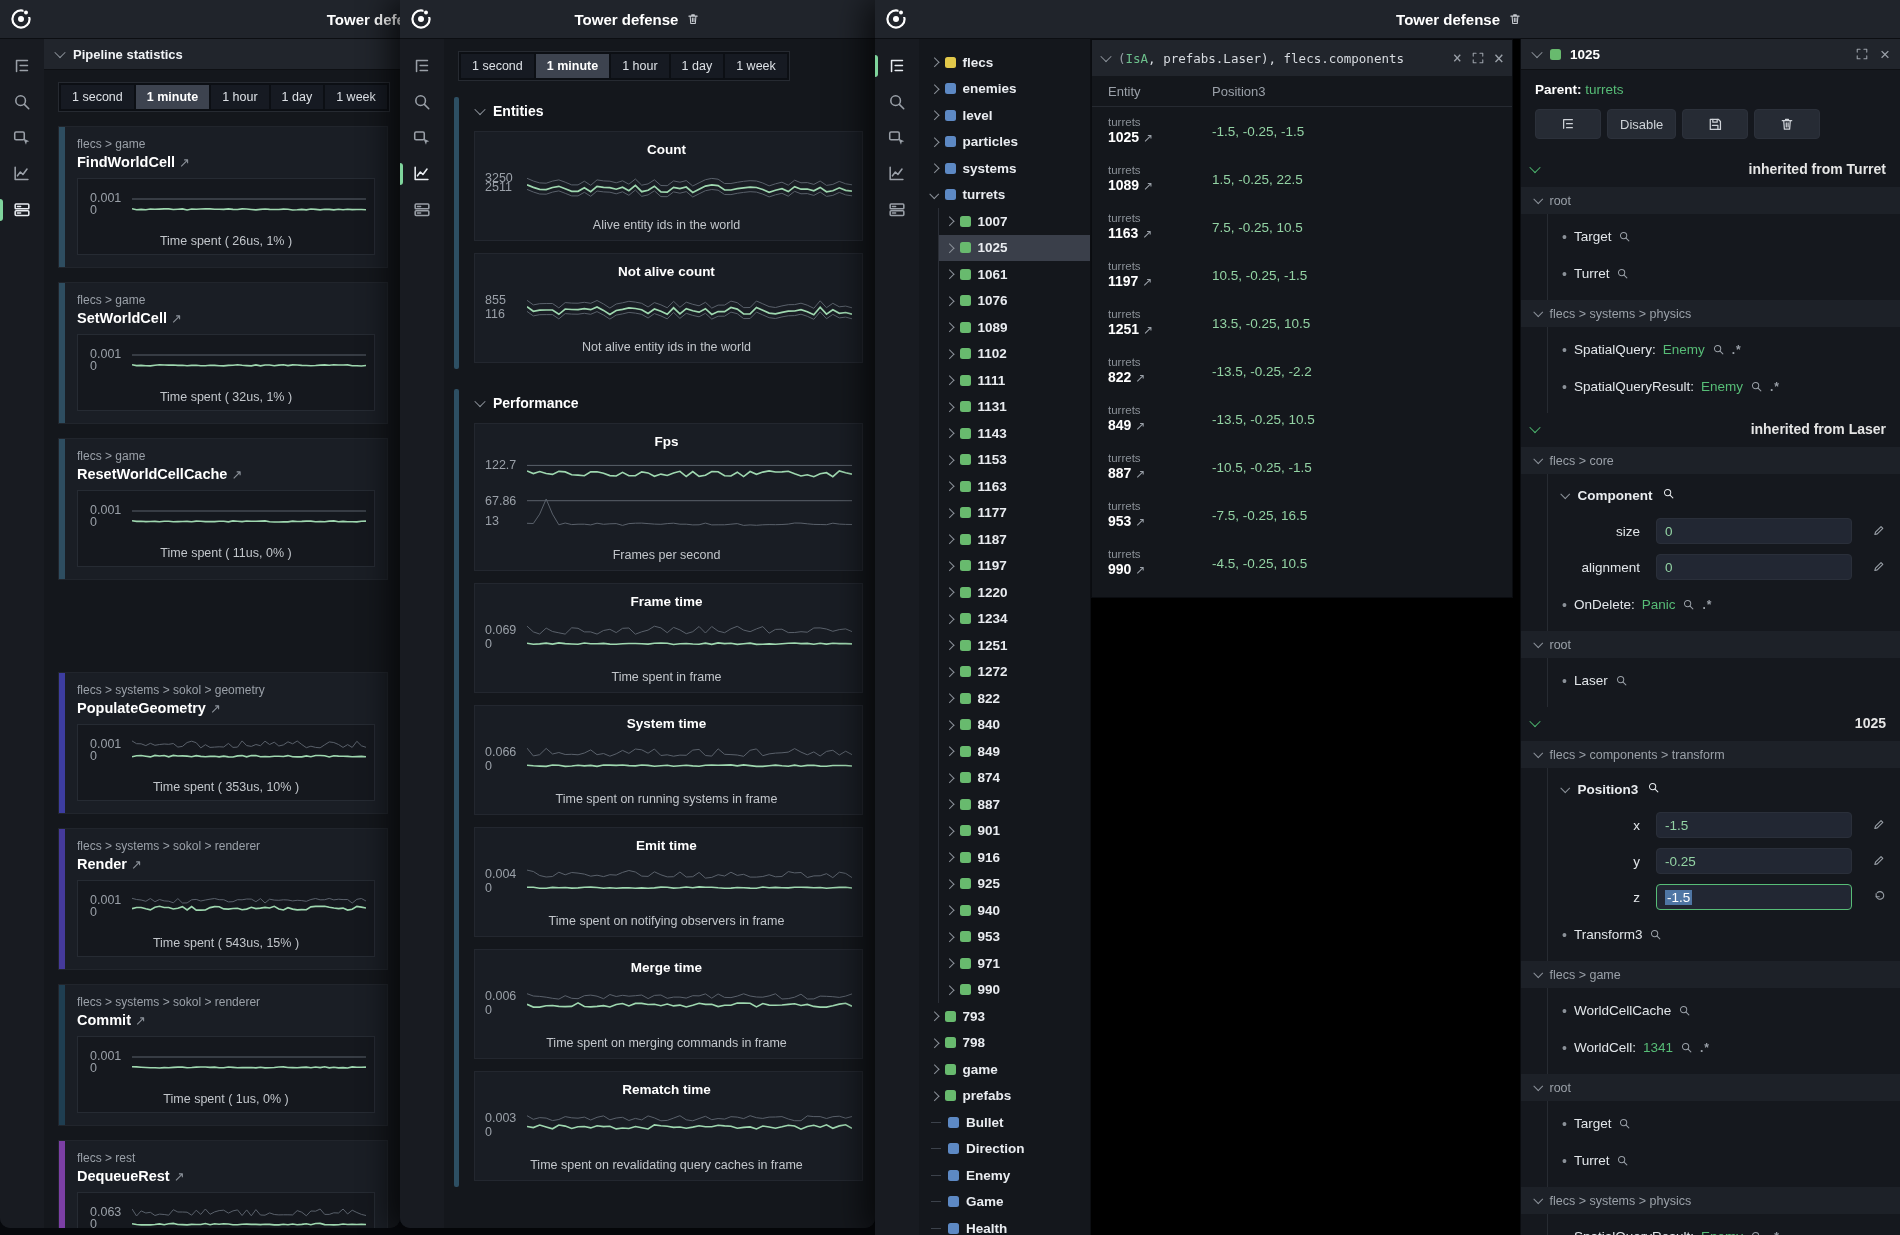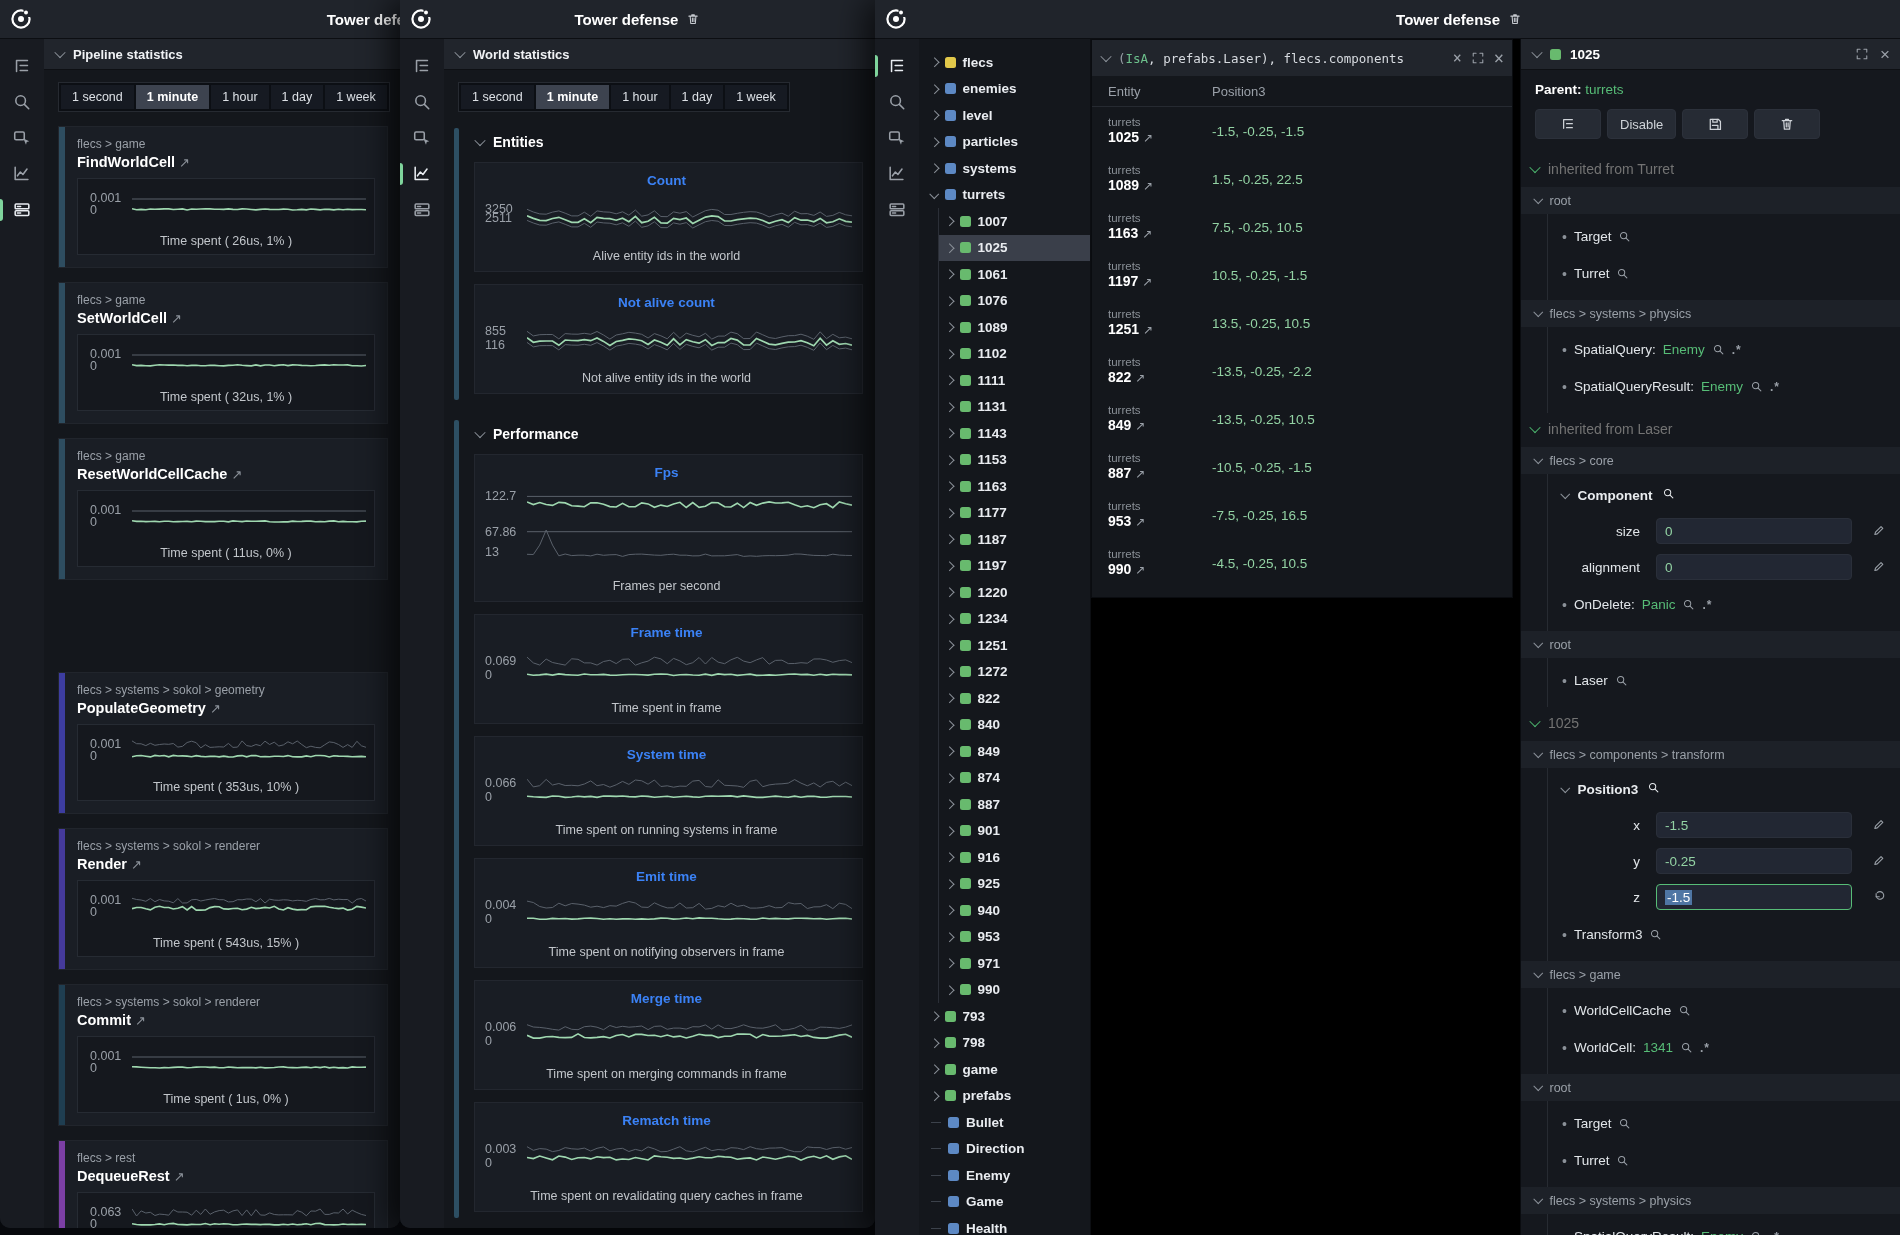--- a/index.html
+++ b/index.html
@@ -44,21 +44,21 @@
   .ylabels span{position:absolute;left:4px;}
   .sparkwrap{flex:1;min-width:0;}
   .sparkwrap svg{display:block;width:100%;}
   .caption{text-align:center;font-size:12.5px;color:#c2c6cb;padding-top:7px;}
   .spacer{height:78px;}
   
   .msection{position:relative;padding:0 12px 2px 30px;margin-bottom:10px;}
   .msection::before{content:"";position:absolute;left:10px;top:2px;bottom:8px;width:5px;background:#2d4f63;border-radius:2px;}
   .msecthead{display:flex;align-items:center;gap:9px;font-size:14px;font-weight:700;color:#fff;padding:8px 0 12px 2px;}
   .mcard{background:#191d24;border:1px solid #23272f;margin-bottom:12px;padding:6px 10px 8px 6px;}
-  .mtitle{text-align:center;font-size:13.5px;font-weight:700;color:#3b82f6;padding:4px 0 8px 0;}
+  .mtitle{text-align:center;font-size:13.5px;font-weight:700;color:#ffffff;padding:4px 0 8px 0;}
   
   .tree{width:171px;min-width:171px;background:#14171c;border-right:1px solid #0c0e12;padding-top:10px;overflow:hidden;font-size:13.5px;}
   .titem{height:26.5px;display:flex;align-items:center;gap:7px;padding-left:12px;cursor:pointer;white-space:nowrap;}
   .titem.selected{background:#3a3f4a;}
   .titem .tlabel{color:#e9ecf0;font-weight:600;}
   .sq{width:11px;height:11px;min-width:11px;border-radius:2.5px;}
   .leafdash{width:10px;min-width:10px;height:1px;background:#3c424b;}
   .tchildren{border-left:1px solid #2b2f37;margin-left:19px;}
   .tchildren .titem{padding-left:7px;}
   
@@ -82,21 +82,21 @@
   .inspector{width:379px;min-width:379px;background:#15181e;border-left:1px solid #0a0c10;display:flex;flex-direction:column;overflow:hidden;}
   .ihead{height:30px;min-height:30px;background:#21252c;display:flex;align-items:center;gap:9px;padding:0 10px 0 12px;border-bottom:1px solid #0e1014;}
   .ihead .ename{font-size:13.5px;font-weight:700;color:#fff;}
   .ihead .qicons{gap:11px;}
   .ibody{flex:1;overflow:hidden;padding-top:10px;}
   .parentline{padding:2px 14px 10px 14px;font-size:13.5px;font-weight:700;color:#fff;}
   .greenlink{color:#57bd77;font-weight:400;cursor:pointer;}
   .btnrow{display:flex;gap:6px;padding:2px 14px 14px 14px;}
   .ibtn{background:#262b34;border:1px solid #2c313b;border-radius:4px;height:28px;min-width:40px;display:flex;
         align-items:center;justify-content:center;color:#cfd3d8;font-size:13px;padding:0 12px;cursor:pointer;}
-  .sectitle{display:flex;align-items:center;gap:9px;color:#737373;font-size:14px;font-weight:400;padding:8px 14px 10px 10px;}
+  .sectitle{display:flex;align-items:center;gap:9px;color:#e5e5e5;font-size:14px;font-weight:700;padding:8px 14px 10px 10px;justify-content:space-between;}
   .groupbar{background:#1d2128;height:27px;display:flex;align-items:center;gap:8px;padding-left:14px;color:#9aa0a8;font-size:12.5px;}
   .gitems{margin-left:26px;border-left:1px solid #272b32;padding:4px 10px 8px 14px;}
   .irow{display:flex;align-items:center;gap:7px;min-height:37px;font-size:13.5px;color:#e2e6ea;}
   .irow .bullet{color:#8b9199;font-size:14px;}
   .irow .val{color:#57bd77;}
   .irow .pair{color:#9aa0a8;font-size:12px;font-weight:700;letter-spacing:1px;}
   .irow .mag{color:#9aa0a8;display:flex;}
   .fieldrow{display:flex;align-items:center;gap:16px;height:34px;margin:2px 0;}
   .flabel{flex:1;text-align:right;font-size:13.5px;color:#e2e6ea;}
   .finput{width:196px;min-width:196px;height:26px;background:#222733;border:1px solid #2a2f3a;border-radius:4px;
@@ -359,24 +359,20 @@
         </div>
         <div class="sideitem">
           <span class="icon20"><svg class="ln" viewBox="0 0 22 22" width="20" height="20">
               <rect x="3.5" y="4.5" width="15" height="5.2" rx="1"></rect>
               <rect x="3.5" y="11.8" width="15" height="5.2" rx="1"></rect>
               <path d="M6 7.1h3.5M6 14.4h3.5"></path>
             </svg></span>
         </div>
       </div>
     <div class="content">
-      <div class="panelhead">
-        <span class="chev down"></span>
-        <span>World statistics</span>
-      </div>
       <div class="scrollarea">
         <div class="ranges">
             <span class="rbtn">1 second</span>
             <span class="rbtn active">1 minute</span>
             <span class="rbtn">1 hour</span>
             <span class="rbtn">1 day</span>
             <span class="rbtn">1 week</span>
           </div>
         <div>
             <div class="msection">

